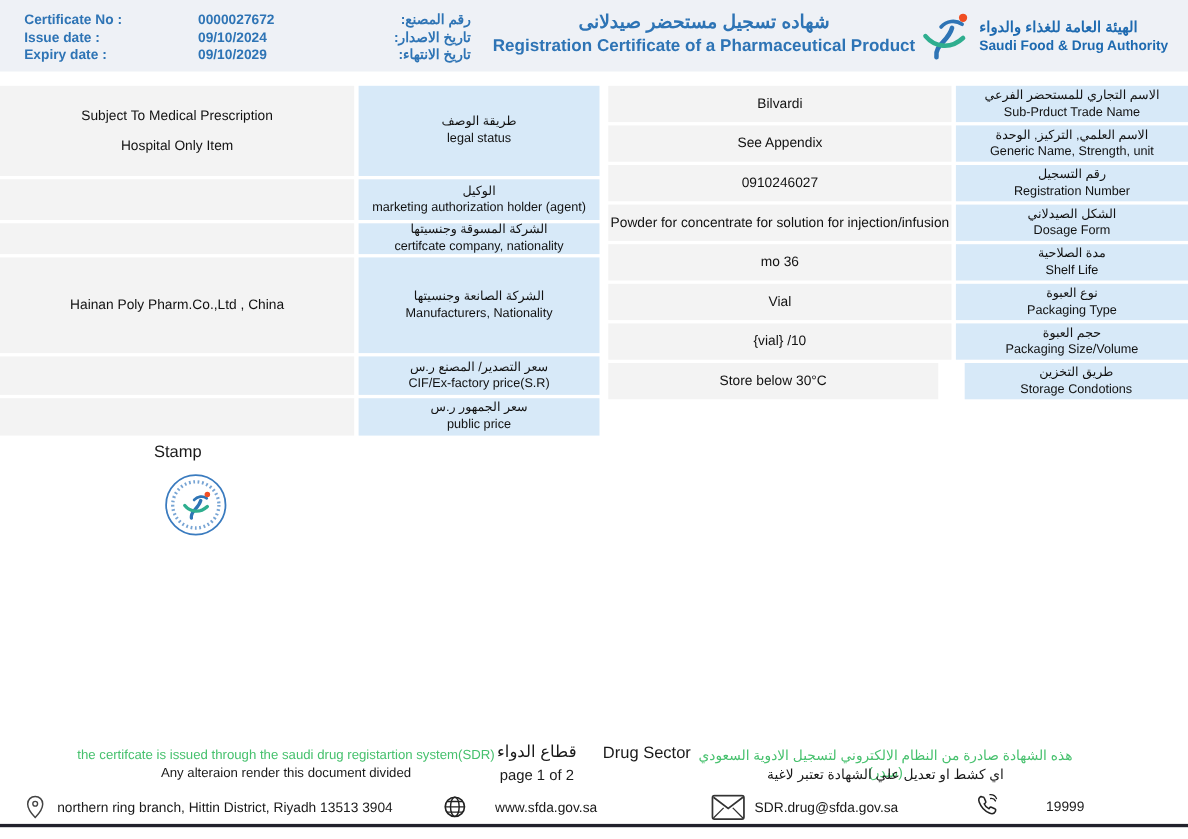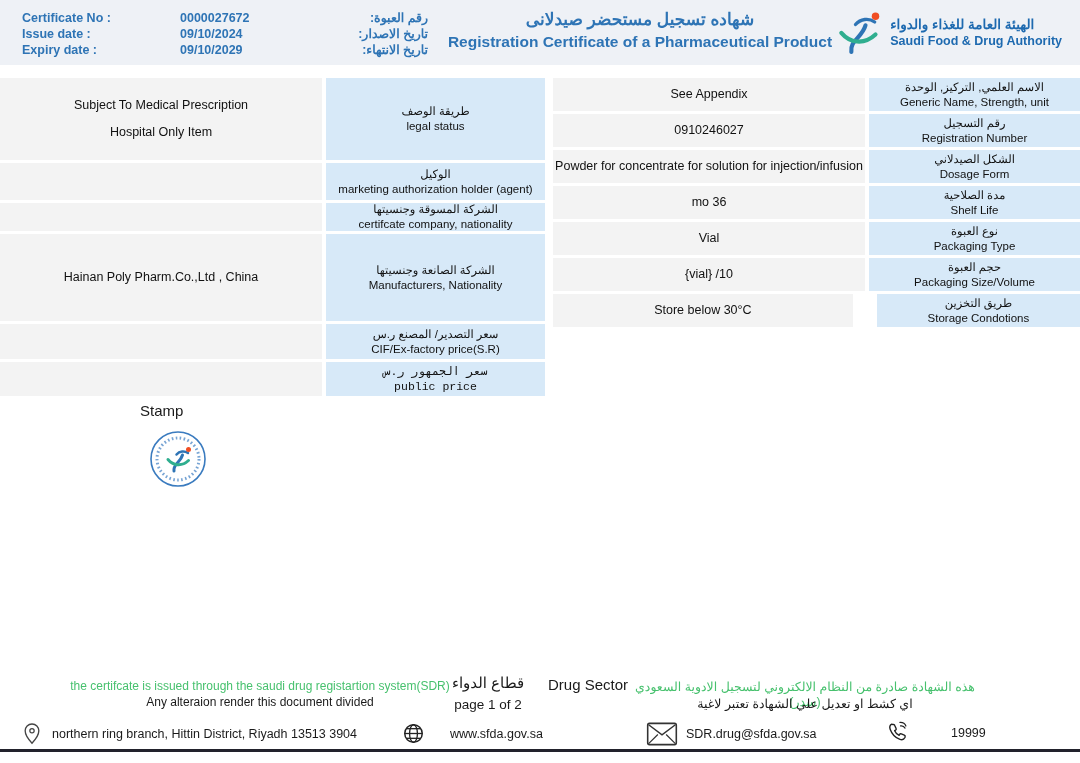--- a/index.html
+++ b/index.html
@@ -60,21 +60,21 @@
   svg{display:block;}
 </style>
 </head>
 <body>
 
 <div class="header">
   <div class="meta">
       <div class="meta-row">
         <span class="meta-label-en">Certificate No :</span>
         <span class="meta-value">0000027672</span>
-        <span class="meta-label-ar">رقم العبوة:</span>
+        <span class="meta-label-ar">رقم المصنع:</span>
       </div>
       <div class="meta-row">
         <span class="meta-label-en">Issue date :</span>
         <span class="meta-value">09/10/2024</span>
         <span class="meta-label-ar">تاريخ الاصدار:</span>
       </div>
       <div class="meta-row">
         <span class="meta-label-en">Expiry date :</span>
         <span class="meta-value">09/10/2029</span>
         <span class="meta-label-ar">تاريخ الانتهاء:</span>
@@ -137,29 +137,38 @@
           <div class="lab-en">Manufacturers, Nationality</div>
         </div>
       </div>
       <div class="trow" style="height: 35px;">
         <div class="vcell"></div>
         <div class="lcell">
           <div class="lab-ar">سعر التصدير/ المصنع ر.س</div>
           <div class="lab-en">CIF/Ex-factory price(S.R)</div>
         </div>
       </div>
-      <div class="trow" style="height: 34px; font-family: Liberation Mono, monospace;">
+      <div class="trow" style="height: 34px;">
         <div class="vcell"></div>
         <div class="lcell">
           <div class="lab-ar">سعر الجمهور ر.س</div>
           <div class="lab-en">public price</div>
         </div>
       </div>
     </div>
   <div class="rtable">
+      <div class="trow" style="height: 33px;">
+        <div class="vcell">
+          <div class="vline">Bilvardi</div>
+        </div>
+        <div class="lcell">
+          <div class="lab-ar">الاسم التجاري للمستحضر الفرعي</div>
+          <div class="lab-en">Sub-Prduct Trade Name</div>
+        </div>
+      </div>
       <div class="trow" style="height: 33px;">
         <div class="vcell">
           <div class="vline">See Appendix</div>
         </div>
         <div class="lcell">
           <div class="lab-ar">الاسم العلمي, التركيز, الوحدة</div>
           <div class="lab-en">Generic Name, Strength, unit</div>
         </div>
       </div>
       <div class="trow" style="height: 33px;">

